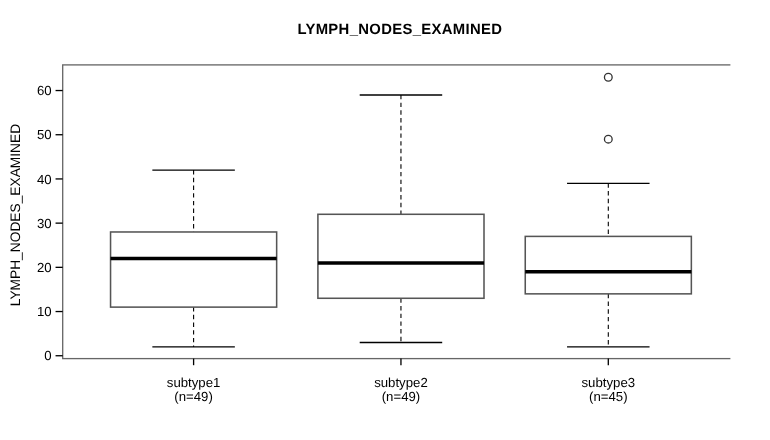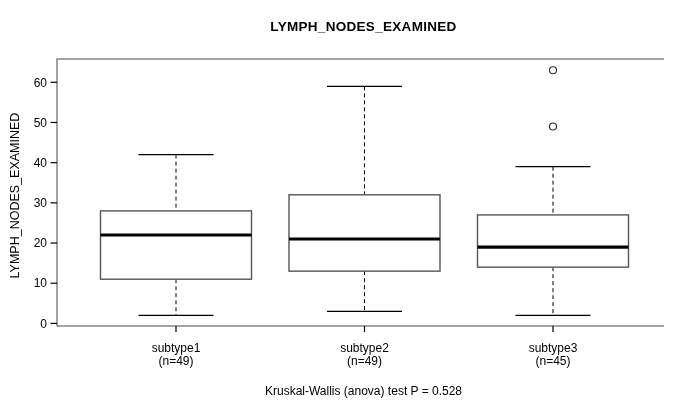--- a/index.html
+++ b/index.html
@@ -102,14 +102,13 @@
         <rect x="477.5" y="214.90589999999997" width="151" height="52.237900000000025" fill="#ffffff" stroke="#555555" stroke-width="1.4"></rect>
         <line x1="477.5" x2="628.5" y1="247.05229999999997" y2="247.05229999999997" stroke="#000000" stroke-width="3.2"></line>
         <circle cx="553" cy="126.50329999999997" r="3.5" fill="none" stroke="#333333" stroke-width="1.2"></circle>
         <circle cx="553" cy="70.24709999999999" r="3.5" fill="none" stroke="#333333" stroke-width="1.2"></circle>
       </g>
       <line x1="553" x2="553" y1="326" y2="332" stroke="#000000" stroke-width="1.2"></line>
       <text x="553" y="352" text-anchor="middle">subtype3</text>
       <text x="553" y="364.5" text-anchor="middle">(n=45)</text>
     </svg>
 
-  <div class="footer-caption">Kruskal-Wallis (anova) test P = 0.528</div>
 </div>
 
 </body></html>

